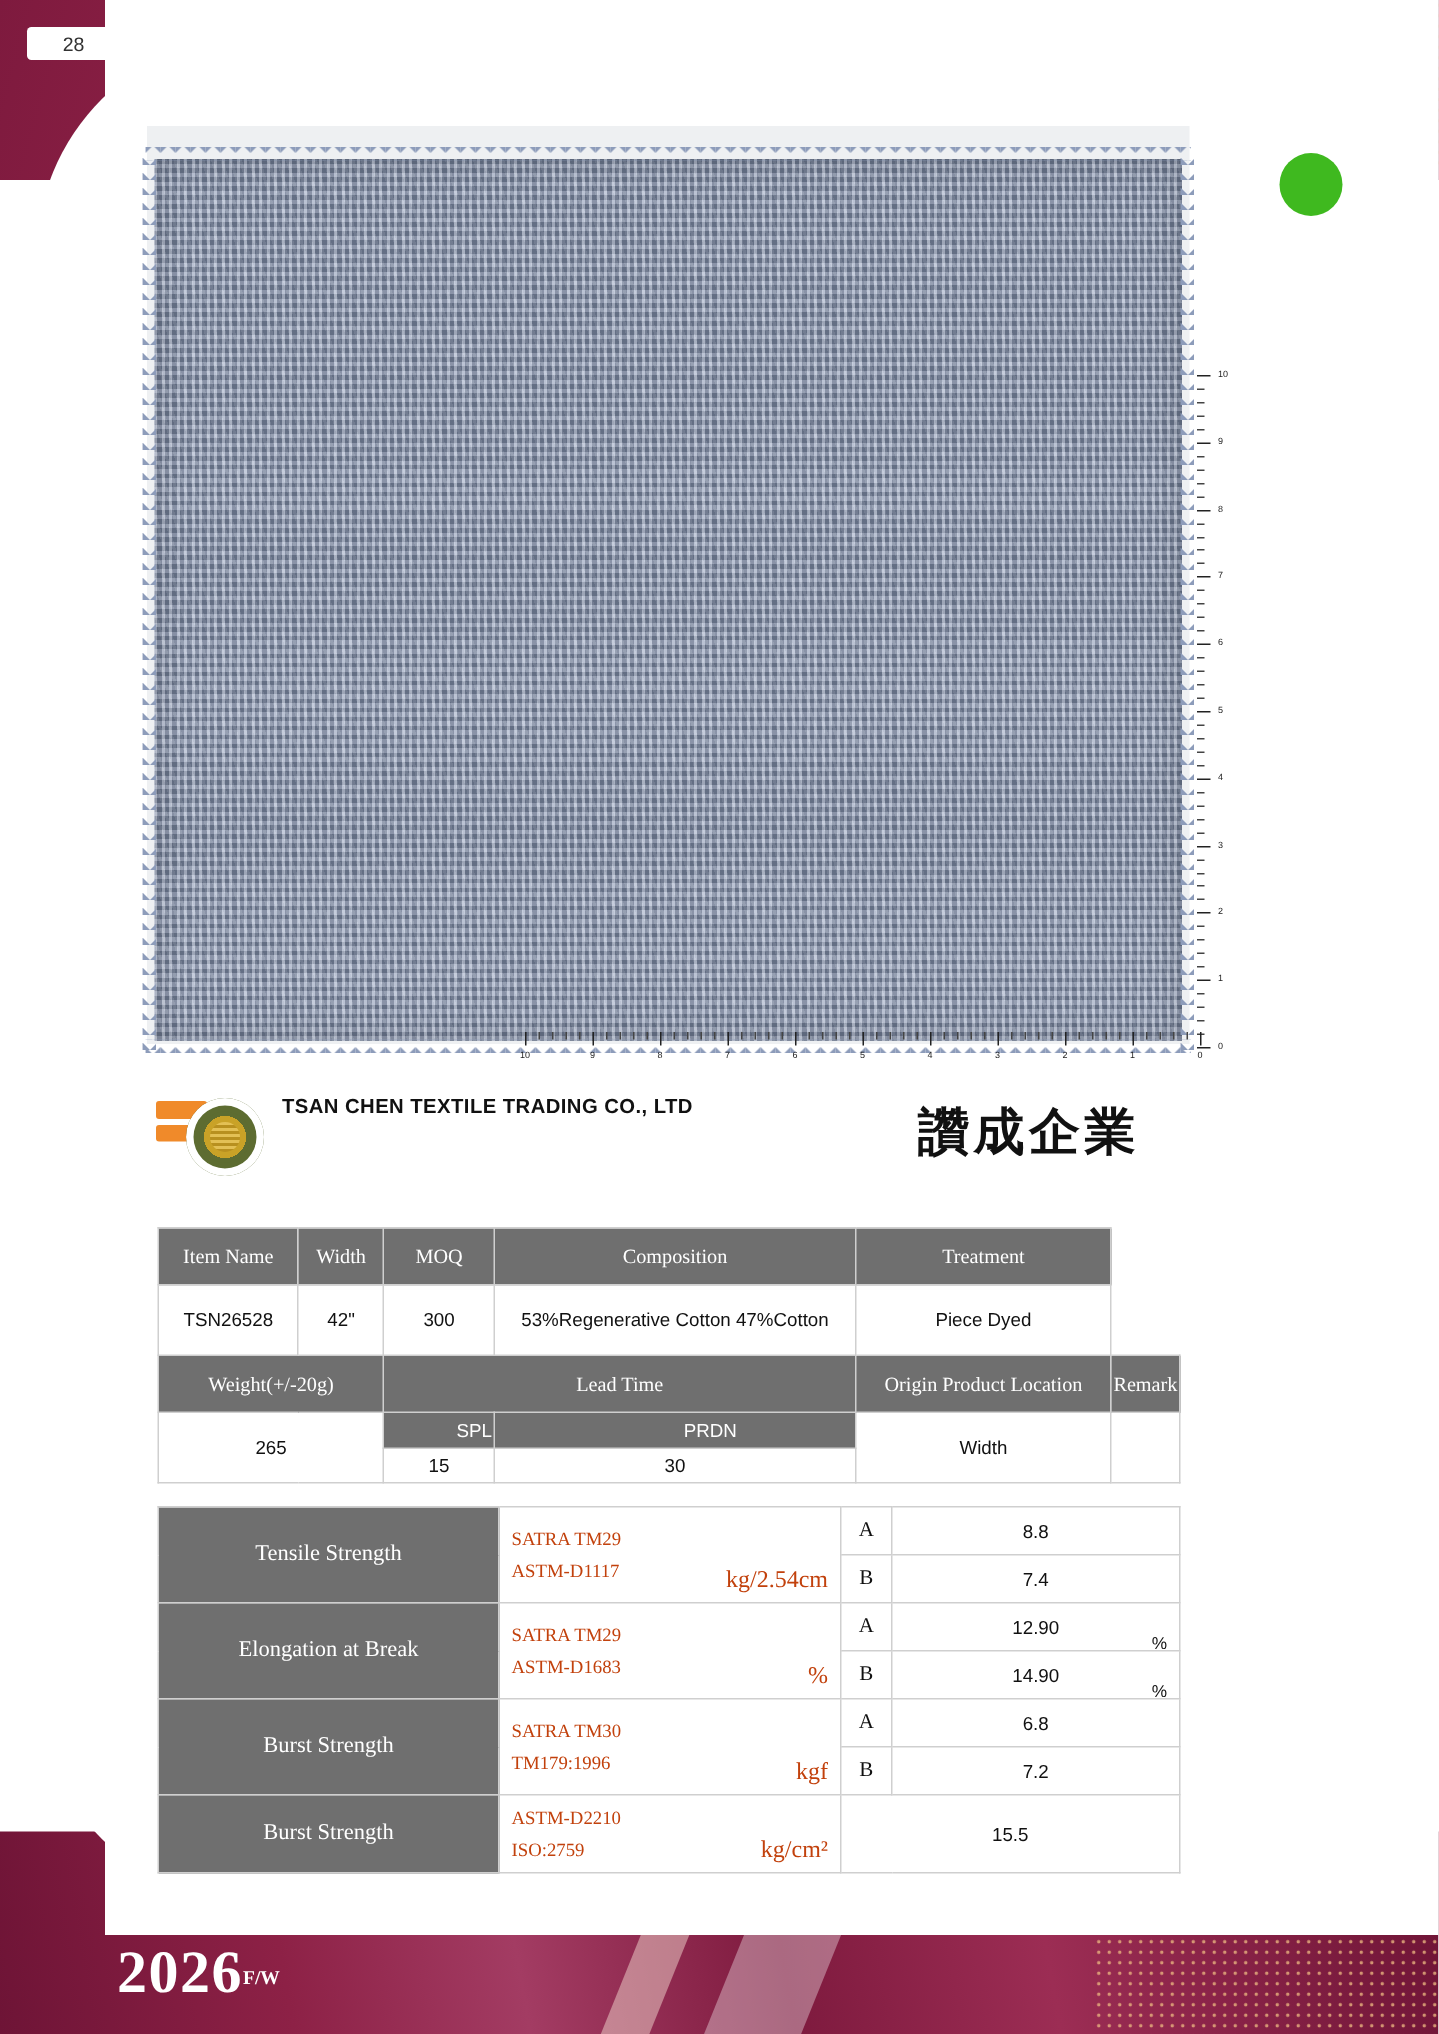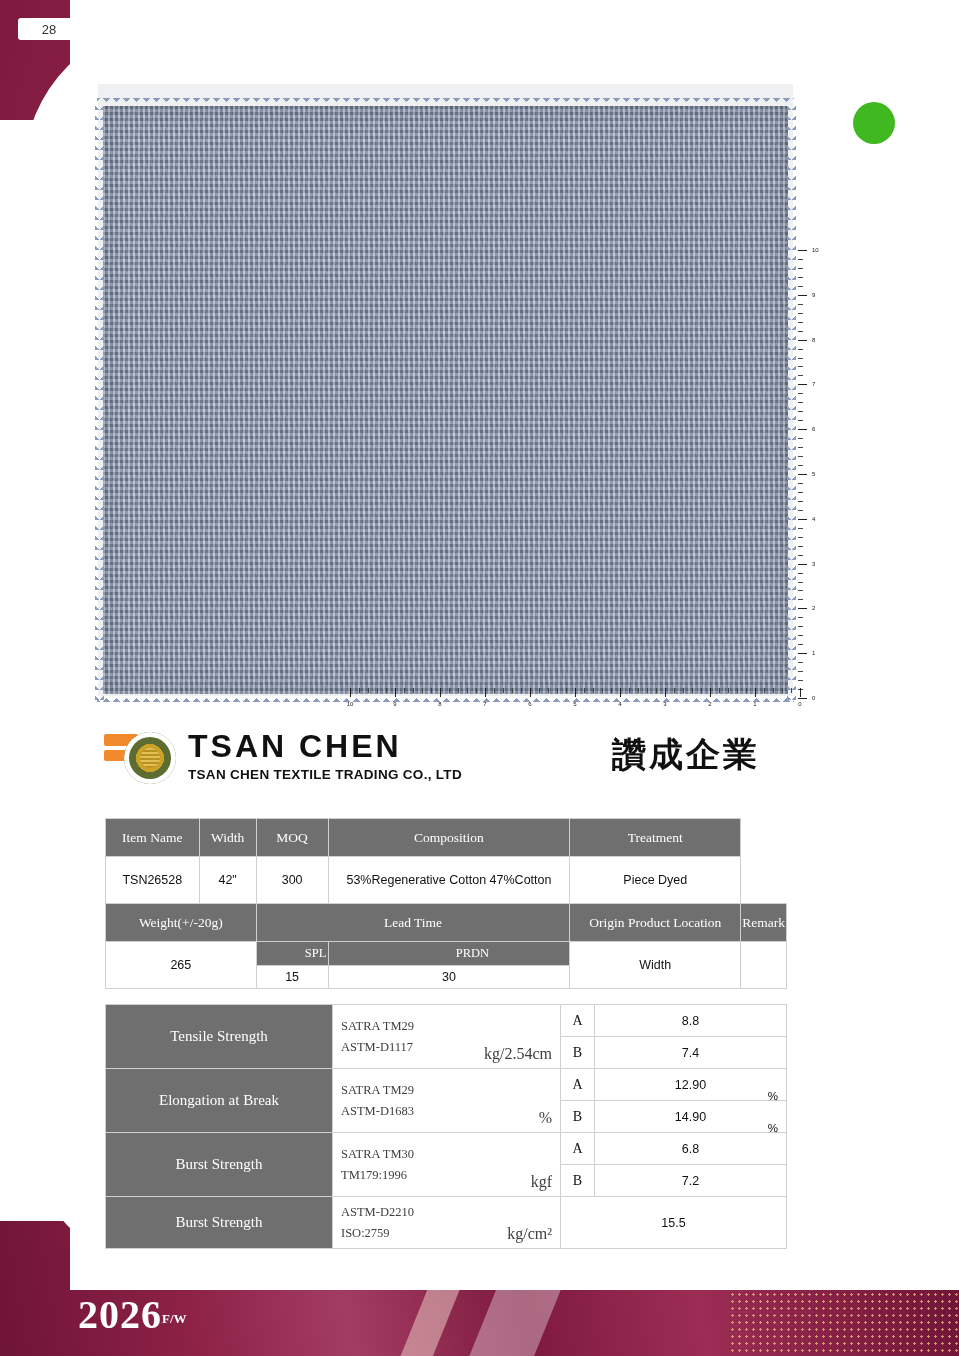--- a/index.html
+++ b/index.html
@@ -166,28 +166,28 @@
   .tbl td, .tbl th { border:1px solid #cfcfcf;margin-top:23px; }
   .hdr {
     background:#6f6f6f; color:#ffffff; text-align:center;
     font-family:"Liberation Serif", serif; font-size:13.5px; font-weight:normal;
     height:38px;
   }
   .val {
     background:#ffffff; color:#111; text-align:center;
     font-family:"Liberation Sans", sans-serif; font-size:12.5px; height:47px;
   }
-  .lead-sub { background:#6f6f6f; color:#fff; font-family:Liberation Serif, serif; font-size:12.5px; height:24px; text-align:center;padding-left:48px;}
+  .lead-sub { background:#6f6f6f; color:#fff; font-family:Liberation Sans, sans-serif; font-size:12.5px; height:24px; text-align:center;padding-left:48px;}
   .lead-val { background:#ffffff; color:#111; font-size:12.5px; height:23px; text-align:center;}
   .test-name {
     background:#6f6f6f; color:#ffffff; text-align:center;
     font-family:"Liberation Serif", serif; font-size:15px; height:52px;
   }
   .std {
-    background:#ffffff; color:#404040; font-family:"Liberation Serif", serif; font-size:12.5px;
+    background:#ffffff; color:#c2410c; font-family:"Liberation Serif", serif; font-size:12.5px;
     padding:4px 8px; position:relative;
   }
   .std .s1 { display:block; }
   .std .s2 { display:block; margin-top:6px; }
   .std .unit { position:absolute; right:8px; bottom:5px; font-size:16px; }
   .ab { background:#ffffff; color:#111; font-family:"Liberation Serif", serif; font-size:14px; text-align:center; width:34px; height:32px; }
   .num { background:#ffffff; color:#111; font-family:"Liberation Sans", sans-serif; font-size:12.5px; text-align:center; height:32px; position:relative;}
   .num .pct { position:absolute; right:8px; bottom:-2px; font-size:11.5px; }
   .single { background:#ffffff; color:#111; font-size:12.5px; text-align:center; }
 </style>
@@ -348,21 +348,20 @@
     <div class="lab" style="left: 450px;">0</div>
   </div>
 
 <div class="logo-row">
   <div class="logo-mark">
     <div class="bar1"></div>
     <div class="bar2"></div>
     <div class="circle"></div>
   </div>
   <div class="logo-text">
-    <div class="l1">TSAN CHEN</div>
     <div class="l2">TSAN CHEN TEXTILE TRADING CO., LTD</div>
   </div>
   <div class="logo-cn">讚成企業</div>
 </div>
 
 <table class="tbl">
   <tbody>
       <tr>
     <td class="hdr" style="width:95px">Item Name</td>
     <td class="hdr" style="width:58px">Width</td>

